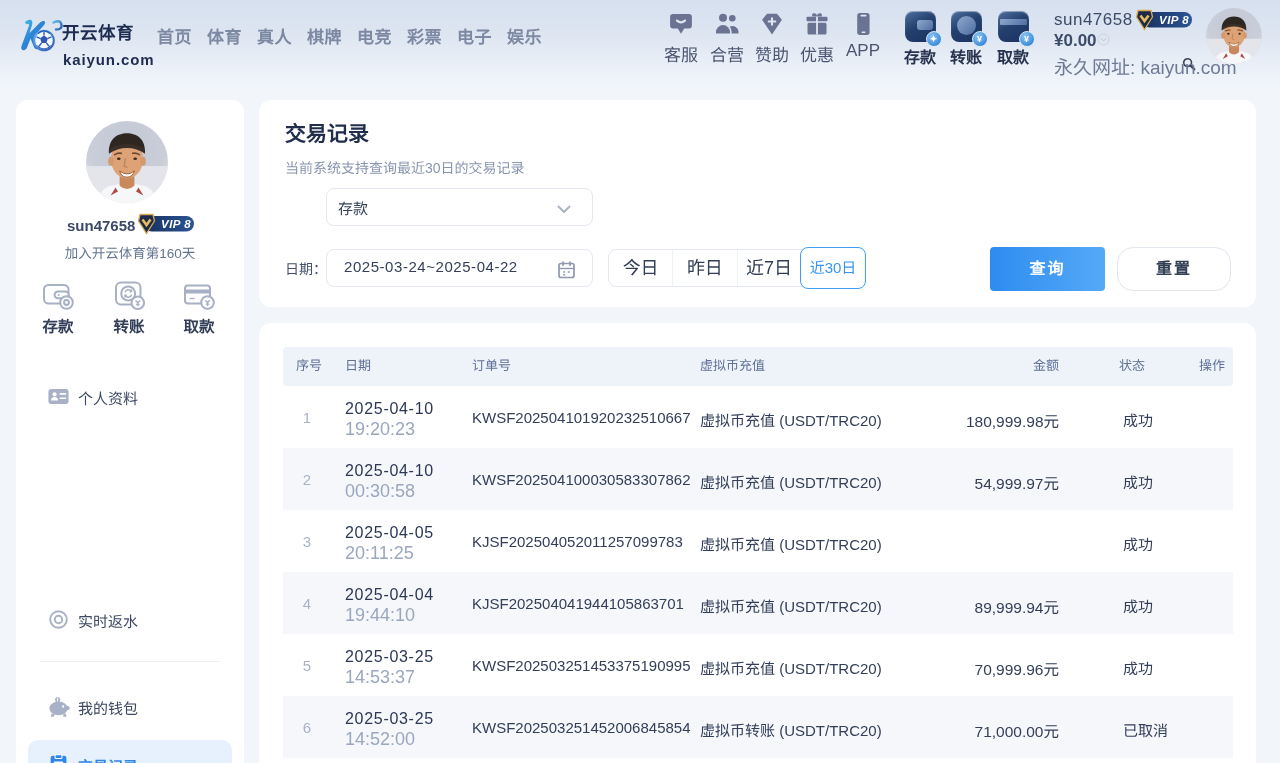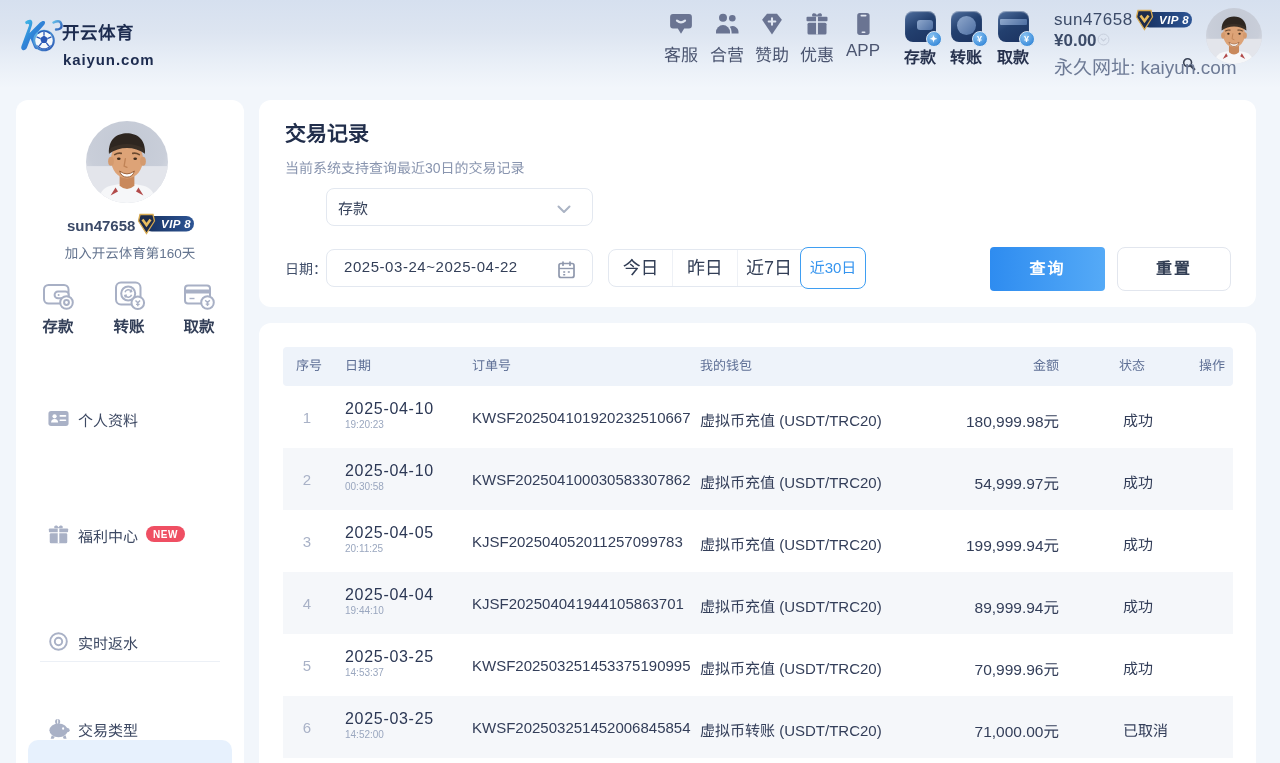--- a/index.html
+++ b/index.html
@@ -35,21 +35,21 @@
 
 #side { position:absolute; left:16px; top:100px; width:228px; height:663px;
   background:#fff; border-radius:12px 12px 0 0; }
 #avatar-b { position:absolute; left:70px; top:21px; width:82px; height:82px; border-radius:50%; overflow:hidden; }
 #sname { position:absolute; left:0; top:113px; width:228px; text-align:center; }
 #sdays { position:absolute; left:0; top:142px; width:228px; text-align:center;
   font-size:13.5px; color:#64748f; }
 .qcol { position:absolute; top:180px; width:62px; text-align:center; }
 .qcol svg{display:block;margin:0 auto;}
 .qcol .lb { margin-top:3px; font-size:15.5px; font-weight:700; color:#333f58; }
-.mitem { position:absolute; left:0; width:228px; height:24px;margin-top:22px; }
+.mitem { position:absolute; left:0; width:228px; height:24px; }
 .mitem svg { position:absolute; left:32px; top:1px; }
 .mitem .lb { position:absolute; left:62px; top:2px; font-size:15px; font-weight:500; color:#3d4963; }
 #newb { position:absolute; left:130px; top:3px; background:#ef4f63; color:#fff;
   font-size:10px; font-weight:700; padding:2.5px 7px 2px; border-radius:9px; letter-spacing:0.5px;}
 #sdivider { position:absolute; left:24px; top:561px; width:180px; height:1px; background:#ecf0f6; }
 #active-item { position:absolute; left:12px; top:640px; width:204px; height:46px;
   background:#e7f1fd; border-radius:10px; }
 
 
 #card1 { position:absolute; left:259px; top:100px; width:997px; height:207px;
@@ -64,35 +64,35 @@
   border:1px solid #e3e8f0; border-radius:8px; background:#fff; display:flex; }
 #qbtns .qb { flex:1; text-align:center; line-height:36px; font-size:18px; color:#323e56;
   border-right:1px solid #eef1f6; }
 #qbtns .qb:last-child { border-right:none; }
 #qb-active { position:absolute; left:541px; top:147px; width:66px; height:42px;
   border:1px solid #3f9ef2; border-radius:8px; background:#fff; color:#3695ef;
   text-align:center; line-height:40px; font-size:15px; }
 #btn-q { position:absolute; left:731px; top:147px; width:115px; height:44px; border-radius:4px;
   background:linear-gradient(90deg,#2e8cf0,#55aaf7); color:#fff; font-size:16px; font-weight:700;
   text-align:center; line-height:44px; letter-spacing:2px;}
-#btn-r { position:absolute; left:858px; top:147px; width:114px; height:44px; border-radius:8px;
+#btn-r { position:absolute; left:858px; top:147px; width:114px; height:44px; border-radius:16px;
   background:#fff; border:1px solid #e2e6ee; color:#333f55; font-size:16px; font-weight:700;
   text-align:center; line-height:42px; letter-spacing:2px;}
 
 
 #card2 { position:absolute; left:259px; top:323px; width:997px; height:440px;
   background:#fff; border-radius:12px 12px 0 0; }
 #thead { position:absolute; left:24px; top:24px; width:950px; height:39px;
   background:#eef3fa; border-radius:4px; font-size:13px; color:#5f7096; }
 #thead span { position:absolute; top:8px; }
 .trow { position:absolute; left:24px; width:950px; height:62px; font-size:15px; color:#333e59; }
 .trow.alt { background:#f5f7fa; }
 .trow .idx { position:absolute; left:0; top:23px; width:48px; text-align:center; color:#a9b2c7; }
 .trow .d1 { position:absolute; left:62px; top:14px; font-size:16px; font-weight:500; color:#2b3754; letter-spacing:0.7px;}
-.trow .d2 { position:absolute; left:62px; top:33px; font-size:10px; color:#9aa7bf; }
+.trow .d2 { position:absolute; left:62px; top:33px; font-size:18px; color:#9aa7bf; }
 .trow .ord { position:absolute; left:189px; top:23px; }
 .trow .typ { position:absolute; left:417px; top:23px; }
 .trow .amt { position:absolute; left:576px; top:23px; width:200px; text-align:right; font-size:15.5px; }
 .trow .st  { position:absolute; left:840px; top:23px; }
 </style>
 </head>
 <body>
 <div id="page">
 
 <svg width="0" height="0" style="position:absolute;">
@@ -141,20 +141,30 @@
       <path d="M8 6 C13 2 16.5 4 15 9 L12.5 17 L23 6.5 C26 3.5 30 5 27 9 L19.5 17.5 L23 29 C24.2 33 18.5 35 17 31 L13.5 22.5 L10 31.5 C8.2 36 3 34.5 4.5 30 L12 9.5 C12.5 8 11 7 9 8.2 Z" fill="url(#kg)"></path>
       <path d="M36.5 6.5 q7 -3.5 8 2.5 q0.5 4.5 -5.5 4.5" fill="none" stroke="url(#fg)" stroke-width="2.4" stroke-linecap="round"></path>
       <circle cx="27" cy="24.5" r="9.8" fill="#f5f8fb" stroke="url(#fg)" stroke-width="2"></circle>
       <path d="M27 19.5 l3.9 2.8 -1.5 4.6 h-4.8 l-1.5 -4.6 z" fill="#2b58b5"></path>
       <path d="M27 19.5 v-3.4 M30.9 22.3 l3.6 -1.4 M29.4 26.9 l2.4 3.1 M24.6 26.9 l-2.4 3.1 M23.1 22.3 l-3.6 -1.4" stroke="#2b58b5" stroke-width="1.3"></path>
       <path d="M21 17.5 a8 8 0 0 1 12 0 M20.5 29.5 a8 8 0 0 0 13 0" fill="none" stroke="#2b58b5" stroke-width="1.2"></path>
     </svg>
     <div style="position:absolute;left:45px;top:3px;font-size:17.5px;font-weight:800;color:#1d2c50;letter-spacing:0.5px;white-space:nowrap;">开云体育</div>
     <div style="position:absolute;left:46px;top:35px;font-size:15px;font-weight:700;color:#1d2c50;letter-spacing:0.9px;">kaiyun.com</div>
   </div>
+  <div id="nav">
+    <span>首页</span>
+        <span>体育</span>
+        <span>真人</span>
+        <span>棋牌</span>
+    <span>电竞</span>
+        <span>彩票</span>
+        <span>电子</span>
+        <span>娱乐</span>
+  </div>
 
   <div class="hicon" style="left:658px;">
     <svg width="24" height="24" viewBox="0 0 24 24">
           <path d="M4 2h16a2.9 2.9 0 0 1 2.9 2.9v8.6a2.9 2.9 0 0 1-2.9 2.9h-4.8L12 21.8l-3.2-5.4H4a2.9 2.9 0 0 1-2.9-2.9V4.9A2.9 2.9 0 0 1 4 2z" fill="#6a7492"></path>
           <path d="M8 8.6q4 3.6 8 0" stroke="#dfe5f0" stroke-width="2.2" fill="none" stroke-linecap="round"></path>
         </svg>
     <div class="lb">客服</div>
       </div>
   <div class="hicon" style="left:704px;">
     <svg width="24" height="24" viewBox="0 0 24 24" fill="#6a7492">
@@ -291,48 +301,38 @@
 
   <div class="mitem" style="top:285px;">
     <svg width="21" height="21" viewBox="0 0 24 24">
           <rect x="0.5" y="3.5" width="23" height="17" rx="3" fill="#a9b1c6"></rect>
           <circle cx="7.5" cy="9.5" r="2.4" fill="#fff"></circle>
           <path d="M3.5 16.5a4 4 0 0 1 8 0z" fill="#fff"></path>
           <path d="M14 9h6M14 14h6" stroke="#fff" stroke-width="1.8" stroke-linecap="round"></path>
         </svg>
     <div class="lb">个人资料</div>
       </div>
-  <div class="mitem" style="top:401px;">
-    <svg width="21" height="21" viewBox="0 0 24 24" fill="#a9b1c6">
-          <rect x="2" y="10.5" width="20" height="11.5" rx="1.5"></rect>
-          <rect x="1" y="5" width="22" height="4.4" rx="1"></rect>
-          <path d="M7.5 4.8C5.5 1.2 11 .2 12 4c1-3.8 6.5-2.8 4.5.8z"></path>
-          <path d="M12 5v17" stroke="#fff" stroke-width="1.8"></path>
-        </svg>
-    <div class="lb">福利中心</div>
-        <div id="newb">NEW</div>
-      </div>
   <div class="mitem" style="top:508px;">
     <svg width="21" height="21" viewBox="0 0 24 24" fill="none" stroke="#a9b1c6">
           <circle cx="12" cy="12" r="9.5" stroke-width="2.2"></circle>
           <circle cx="12" cy="12" r="4.2" stroke-width="2.2"></circle>
         </svg>
     <div class="lb">实时返水</div>
       </div>
   <div id="sdivider"></div>
   <div class="mitem" style="top:595px;">
     <svg width="22" height="21" viewBox="0 0 24 23" fill="#a9b1c6">
           <circle cx="10.5" cy="4" r="2.8"></circle>
           <rect x="10" y="1.6" width="1.1" height="4.8" fill="#fff"></rect>
           <ellipse cx="11.5" cy="13.5" rx="10" ry="7.6"></ellipse>
           <path d="M20.5 11q3.2-.3 3.2 2.3t-3.2 2.3z"></path>
           <path d="M4 19.2l-1.1 3.6h3.2l1.3-2.4zM16.2 20.4l.9 2.4h3.2l-1.1-3.8z"></path>
           <ellipse cx="16.5" cy="11.5" rx="1.1" ry="1.3" fill="#fff"></ellipse>
         </svg>
-    <div class="lb">交易类型</div>
+    <div class="lb">我的钱包</div>
       </div>
   <div id="active-item"></div>
   <div class="mitem" style="top:653px;">
     <svg width="21" height="21" viewBox="0 0 24 24" fill="#2f86e8">
           <rect x="3" y="2" width="18" height="20" rx="2.5"></rect>
           <rect x="8" y="0.8" width="8" height="4.4" rx="1.5" stroke="#fff" stroke-width="1.2"></rect>
           <path d="M7.5 9.5h9M7.5 13.5h9M7.5 17.5h6" stroke="#fff" stroke-width="1.8" stroke-linecap="round"></path>
         </svg>
     <div class="lb" style="color:#2f86e8;font-weight:600;">交易记录</div>
       </div>
@@ -371,21 +371,21 @@
 
   <div id="btn-q">查询</div>
   <div id="btn-r">重置</div>
 </div>
 
 <div id="card2">
   <div id="thead">
     <span style="left:13px;">序号</span>
     <span style="left:62px;">日期</span>
     <span style="left:189px;">订单号</span>
-    <span style="left:417px;">我的钱包</span>
+    <span style="left:417px;">虚拟币充值</span>
     <span style="left:576px;width:200px;text-align:right;">金额</span>
     <span style="left:836px;">状态</span>
     <span style="left:916px;">操作</span>
   </div>
 
   <div class="trow" style="top:63px;">
     <div class="idx">1</div>
     <div class="d1">2025-04-10</div>
         <div class="d2">19:20:23</div>
     <div class="ord">KWSF202504101920232510667</div>
@@ -401,21 +401,20 @@
     <div class="typ">虚拟币充值 (USDT/TRC20)</div>
     <div class="amt">54,999.97元</div>
     <div class="st">成功</div>
   </div>
   <div class="trow" style="top:187px;">
     <div class="idx">3</div>
     <div class="d1">2025-04-05</div>
         <div class="d2">20:11:25</div>
     <div class="ord">KJSF202504052011257099783</div>
     <div class="typ">虚拟币充值 (USDT/TRC20)</div>
-    <div class="amt">199,999.94元</div>
     <div class="st">成功</div>
   </div>
   <div class="trow alt" style="top:249px;">
     <div class="idx">4</div>
     <div class="d1">2025-04-04</div>
         <div class="d2">19:44:10</div>
     <div class="ord">KJSF202504041944105863701</div>
     <div class="typ">虚拟币充值 (USDT/TRC20)</div>
     <div class="amt">89,999.94元</div>
     <div class="st">成功</div>

